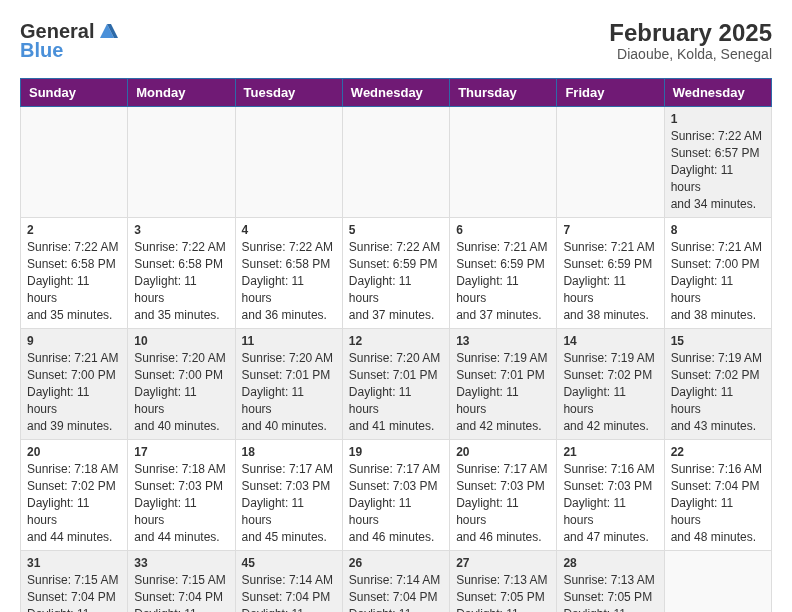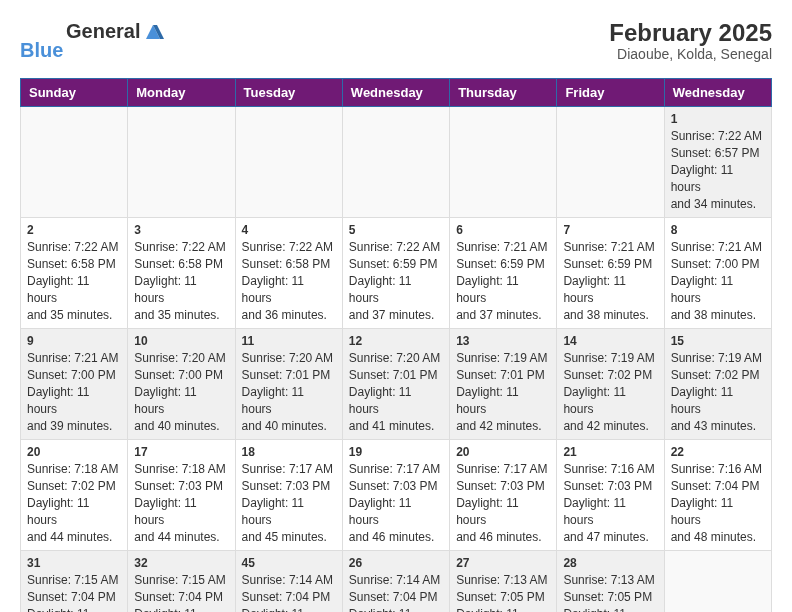--- a/index.html
+++ b/index.html
@@ -74,21 +74,21 @@
     .row-shaded td {
       background: #f0f0f0;
     }
   </style>
 </head>
 <body>
 
 <div class="header-section">
   <div class="logo">
     <div style="display:flex;flex-direction:column;align-items:flex-start;">
-      <div style="display:flex;align-items:center;margin-left:46px;">
+      <div style="display:flex;">
         <span style="font-size:20px;font-weight:bold;color:#333;">General</span>
         <svg width="22" height="22" viewBox="0 0 22 22" style="margin-left:2px;">
           <polygon points="4,18 11,4 18,18" fill="#4a90d9"></polygon>
           <polygon points="11,4 18,18 22,18 15,4" fill="#2d6aa8"></polygon>
         </svg>
       </div>
       <span style="font-size:20px;font-weight:bold;color:#4a90d9;margin-top:-4px;">Blue</span>
     </div>
   </div>
   <div class="title-section">
@@ -280,21 +280,21 @@
       </tr>
       <tr class="row-shaded">
         <td>
           <div class="day-number">31</div>
           <div class="day-info" style="white-space: pre-line;">Sunrise: 7:15 AM
 Sunset: 7:04 PM
 Daylight: 11 hours
 and 48 minutes.</div>
         </td>
         <td>
-          <div class="day-number">32</div>
+          <div class="day-number">33</div>
           <div class="day-info" style="white-space: pre-line;">Sunrise: 7:15 AM
 Sunset: 7:04 PM
 Daylight: 11 hours
 and 49 minutes.</div>
         </td>
         <td>
           <div class="day-number">45</div>
           <div class="day-info" style="white-space: pre-line;">Sunrise: 7:14 AM
 Sunset: 7:04 PM
 Daylight: 11 hours

